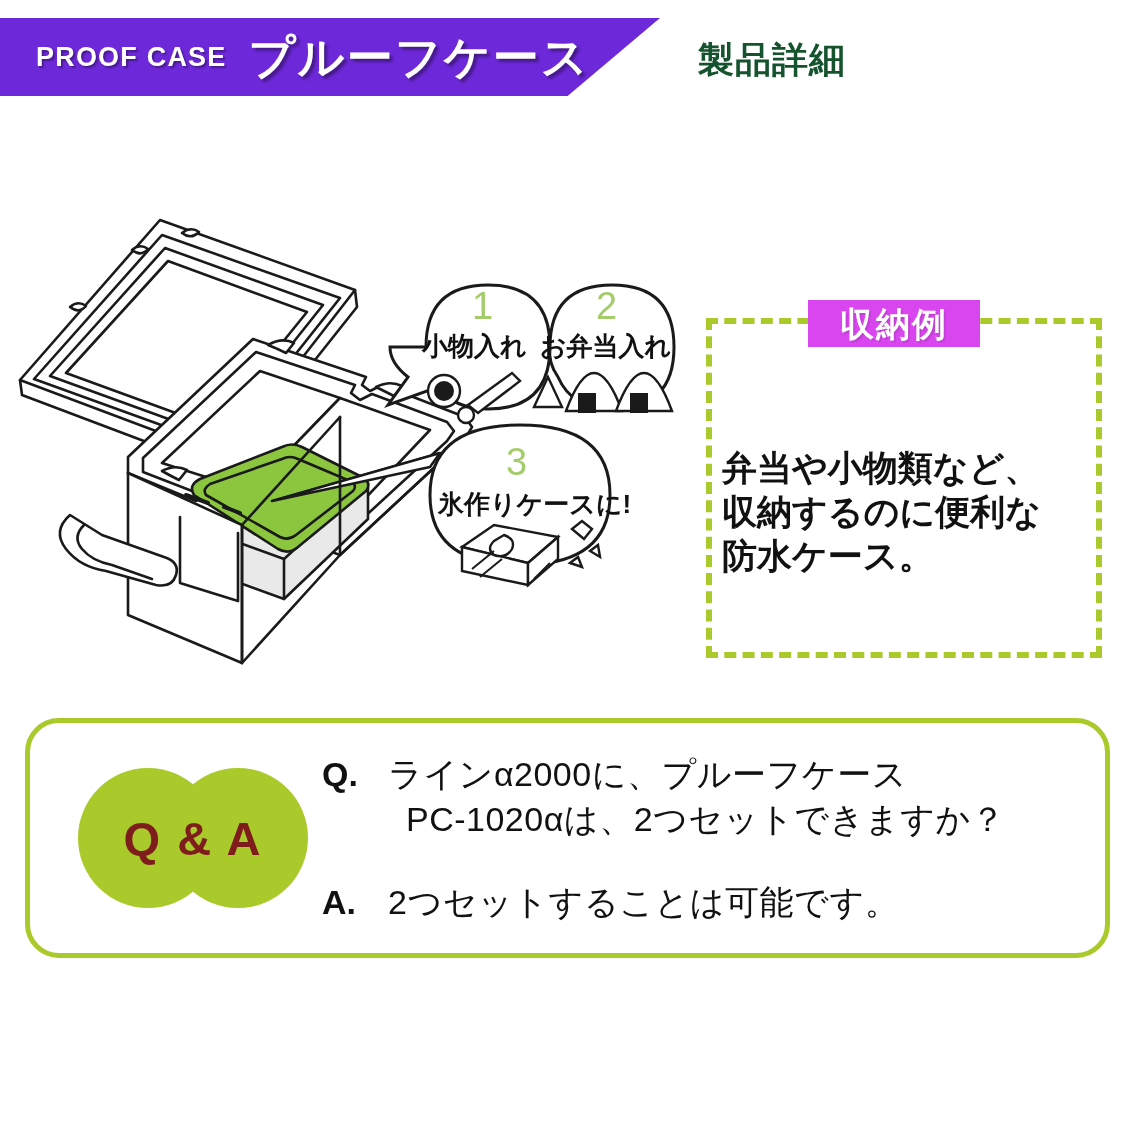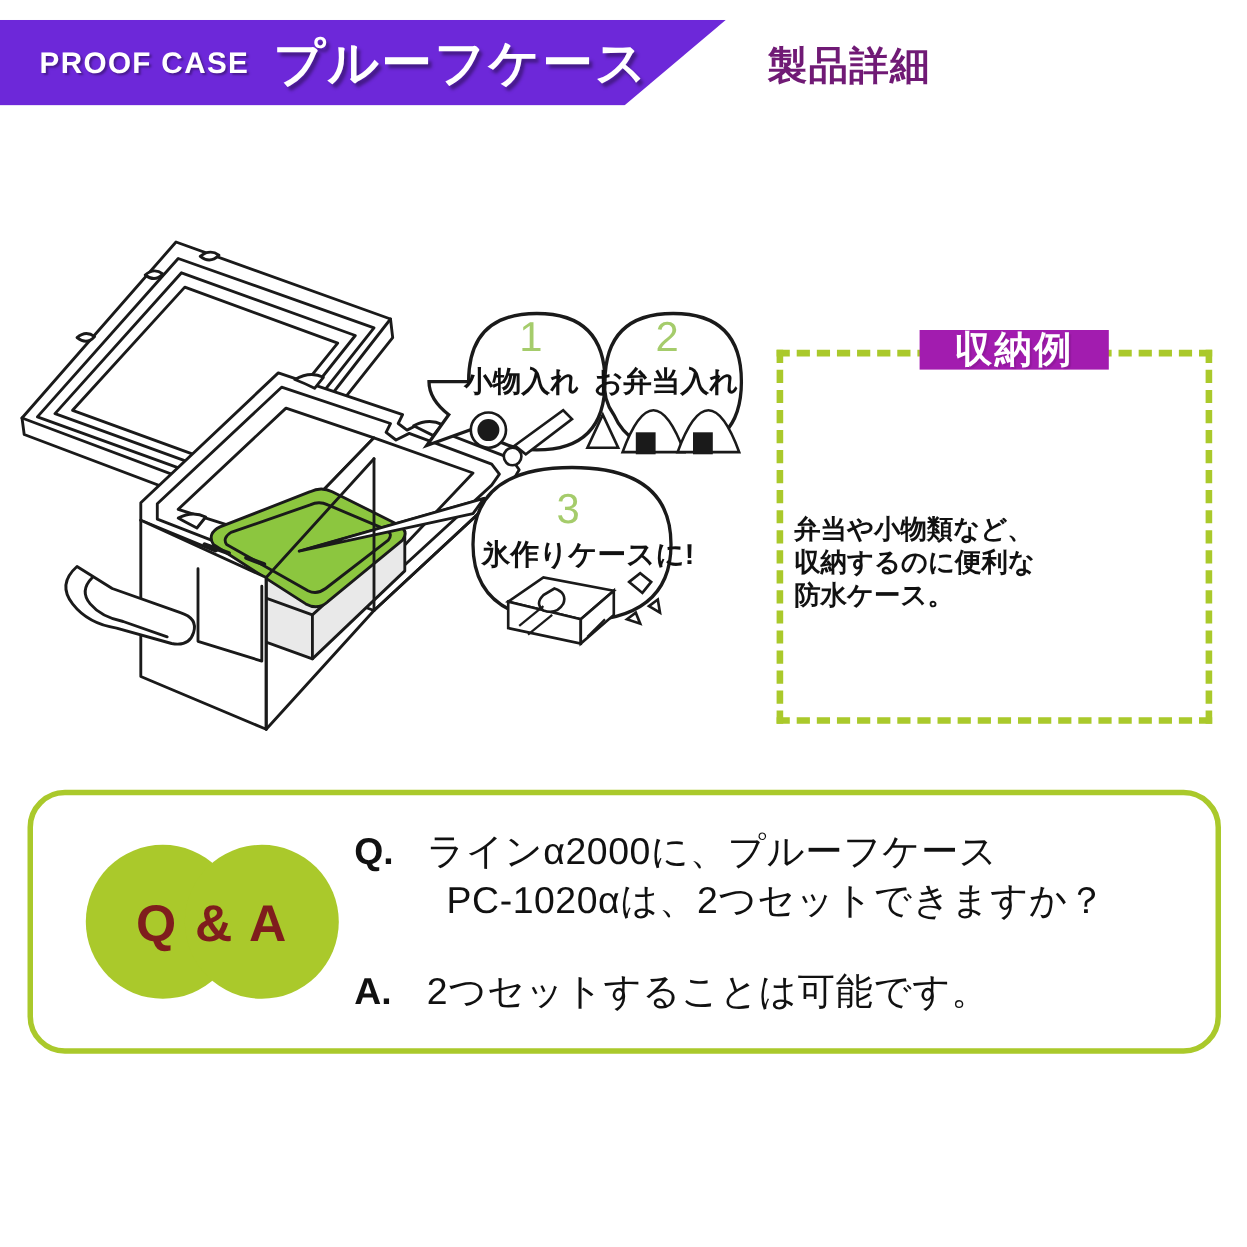--- a/index.html
+++ b/index.html
@@ -47,21 +47,21 @@
     text-shadow: 3px 3px 3px rgba(0,0,0,0.38);
     white-space: nowrap;
     line-height: 1;
   }
   .header-sub {
     position: absolute;
     left: 698px;
     top: 36px;
     font-size: 36px;
     font-weight: bold;
-    color: #701a75;
+    color: #14532d;
     letter-spacing: 1px;
     white-space: nowrap;
   }
 
   
   .illus {
     position: absolute;
     left: 10px;
     top: 195px;
     width: 680px;
@@ -74,25 +74,25 @@
     position: absolute;
     left: 706px;
     top: 318px;
     width: 396px;
     height: 340px;
     border: 6px dashed #aac92b;
     box-sizing: border-box;
   }
   .storage-tab {
     position: absolute;
-    left: 836px;
+    left: 808px;
     top: 300px;
     width: 172px;
-    height: 36px;
-    background: #a21caf;
+    height: 47px;
+    background: #d946ef;
     display: flex;
     align-items: center;
     justify-content: center;
   }
   .storage-tab span {
     color: #ffffff;
     font-size: 34px;
     font-weight: bold;
     letter-spacing: 2px;
     line-height: 1;
@@ -102,21 +102,21 @@
     position: absolute;
     left: 722px;
     top: 378px;
     width: 372px;
     height: 268px;
     display: flex;
     flex-direction: column;
     justify-content: center;
   }
   .storage-line {
-    font-size: 24px;
+    font-size: 35px;
     font-weight: bold;
     color: #111111;
     line-height: 1.26;
     letter-spacing: 0px;
     white-space: nowrap;
   }
 
   
   .qa {
     position: absolute;

